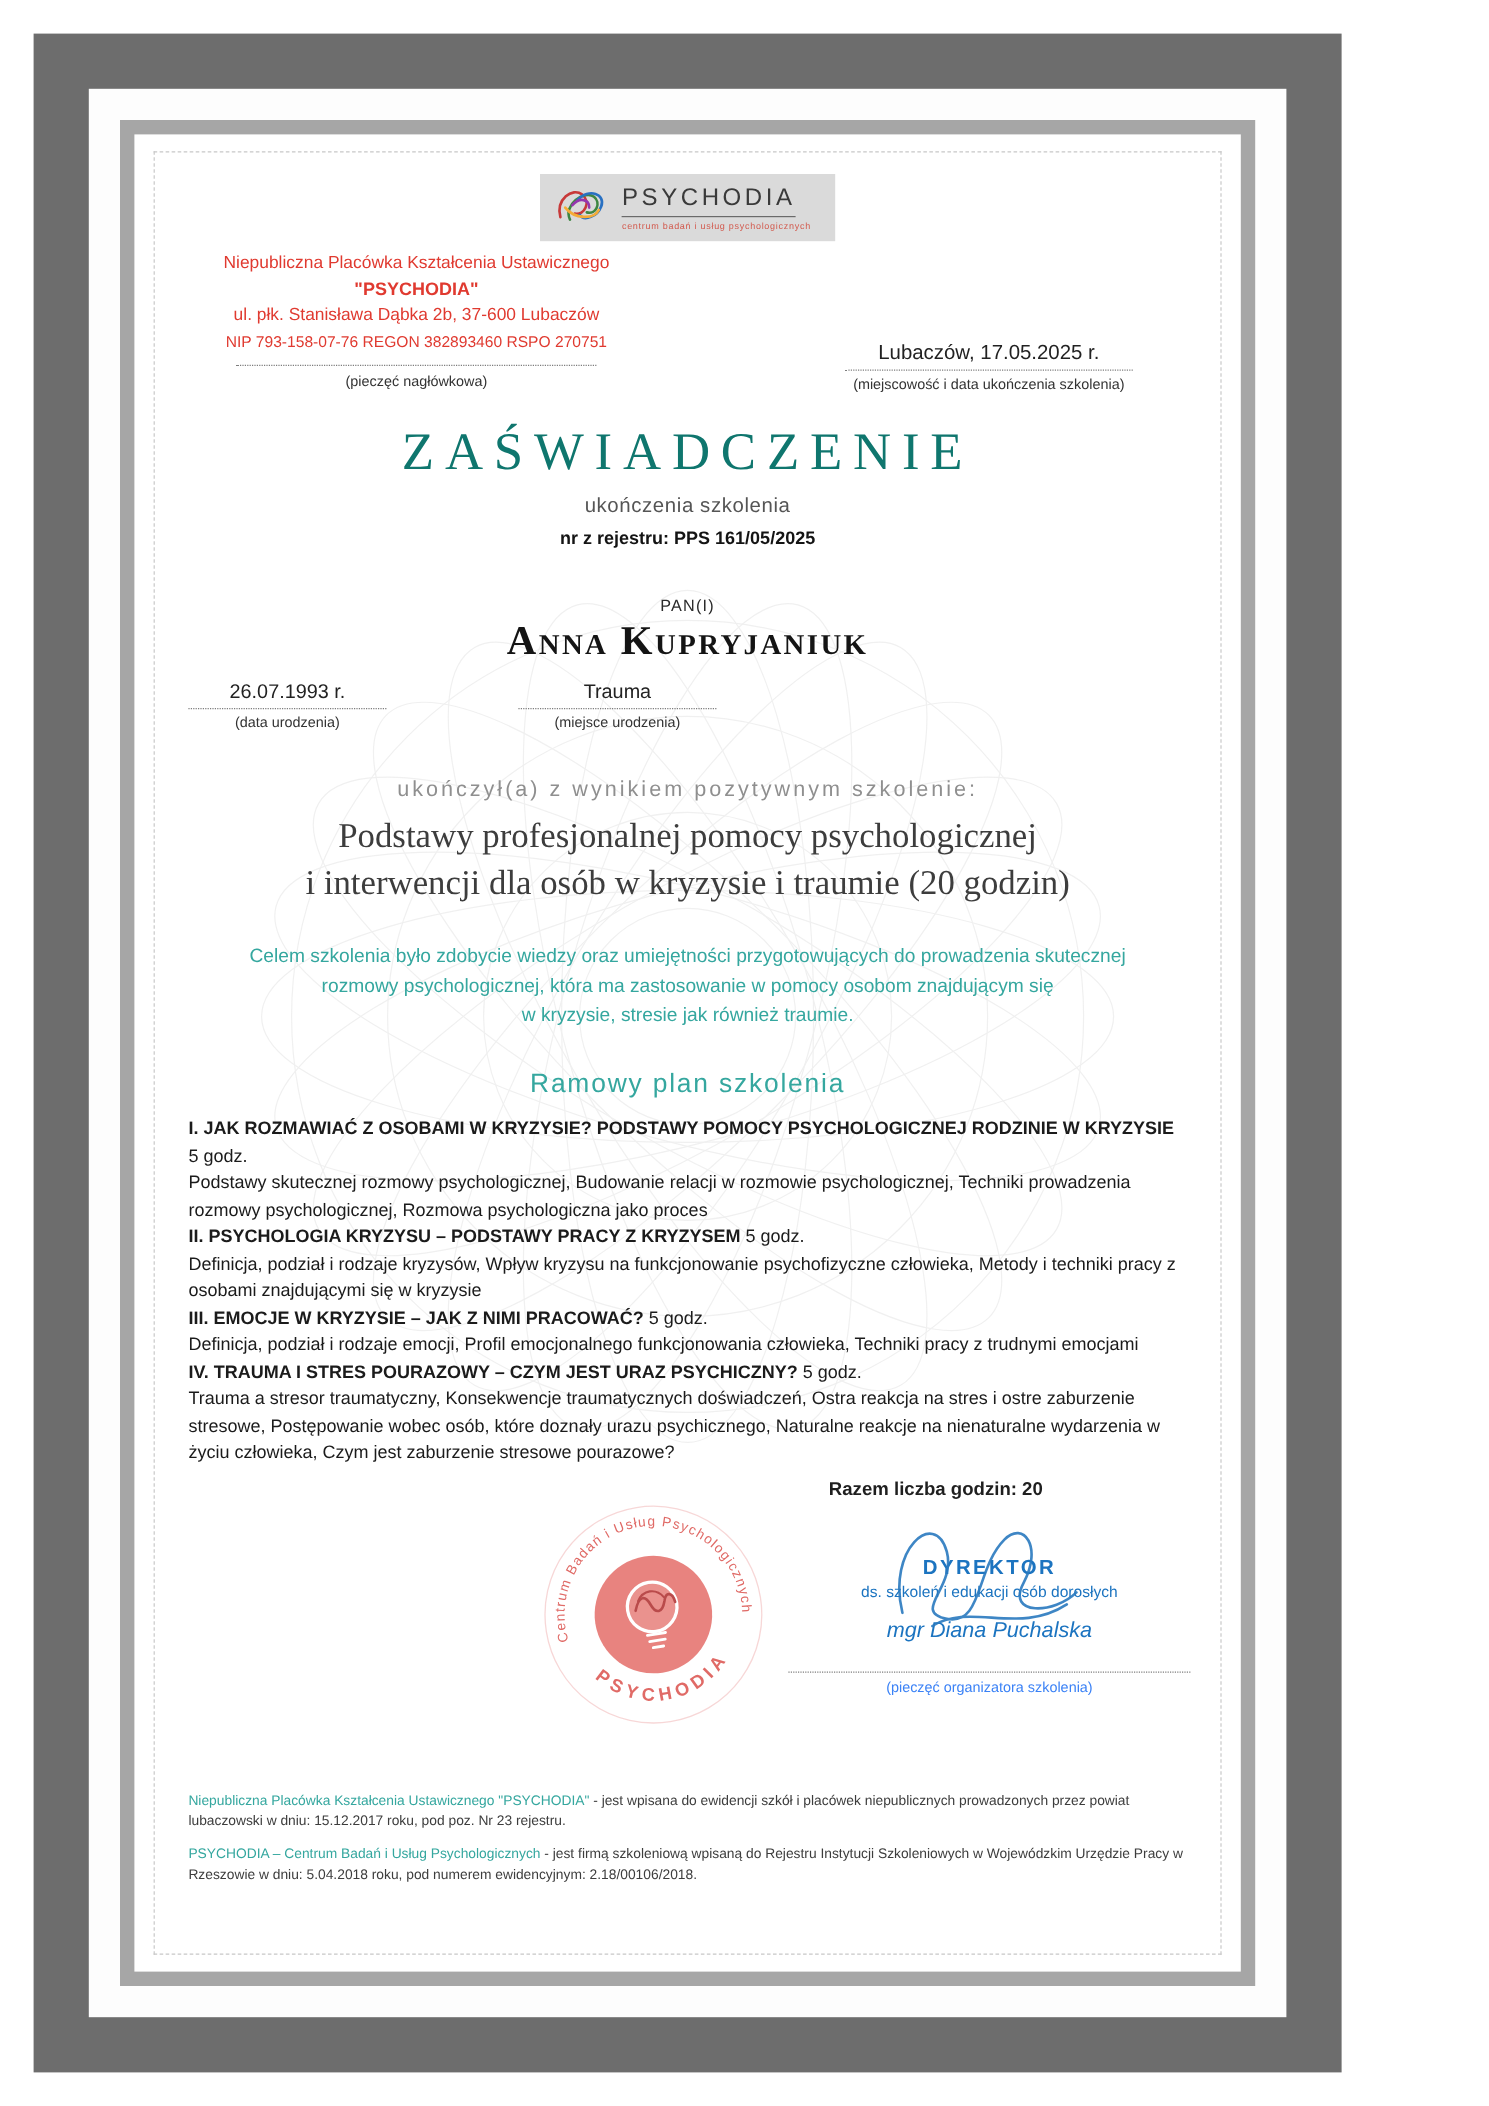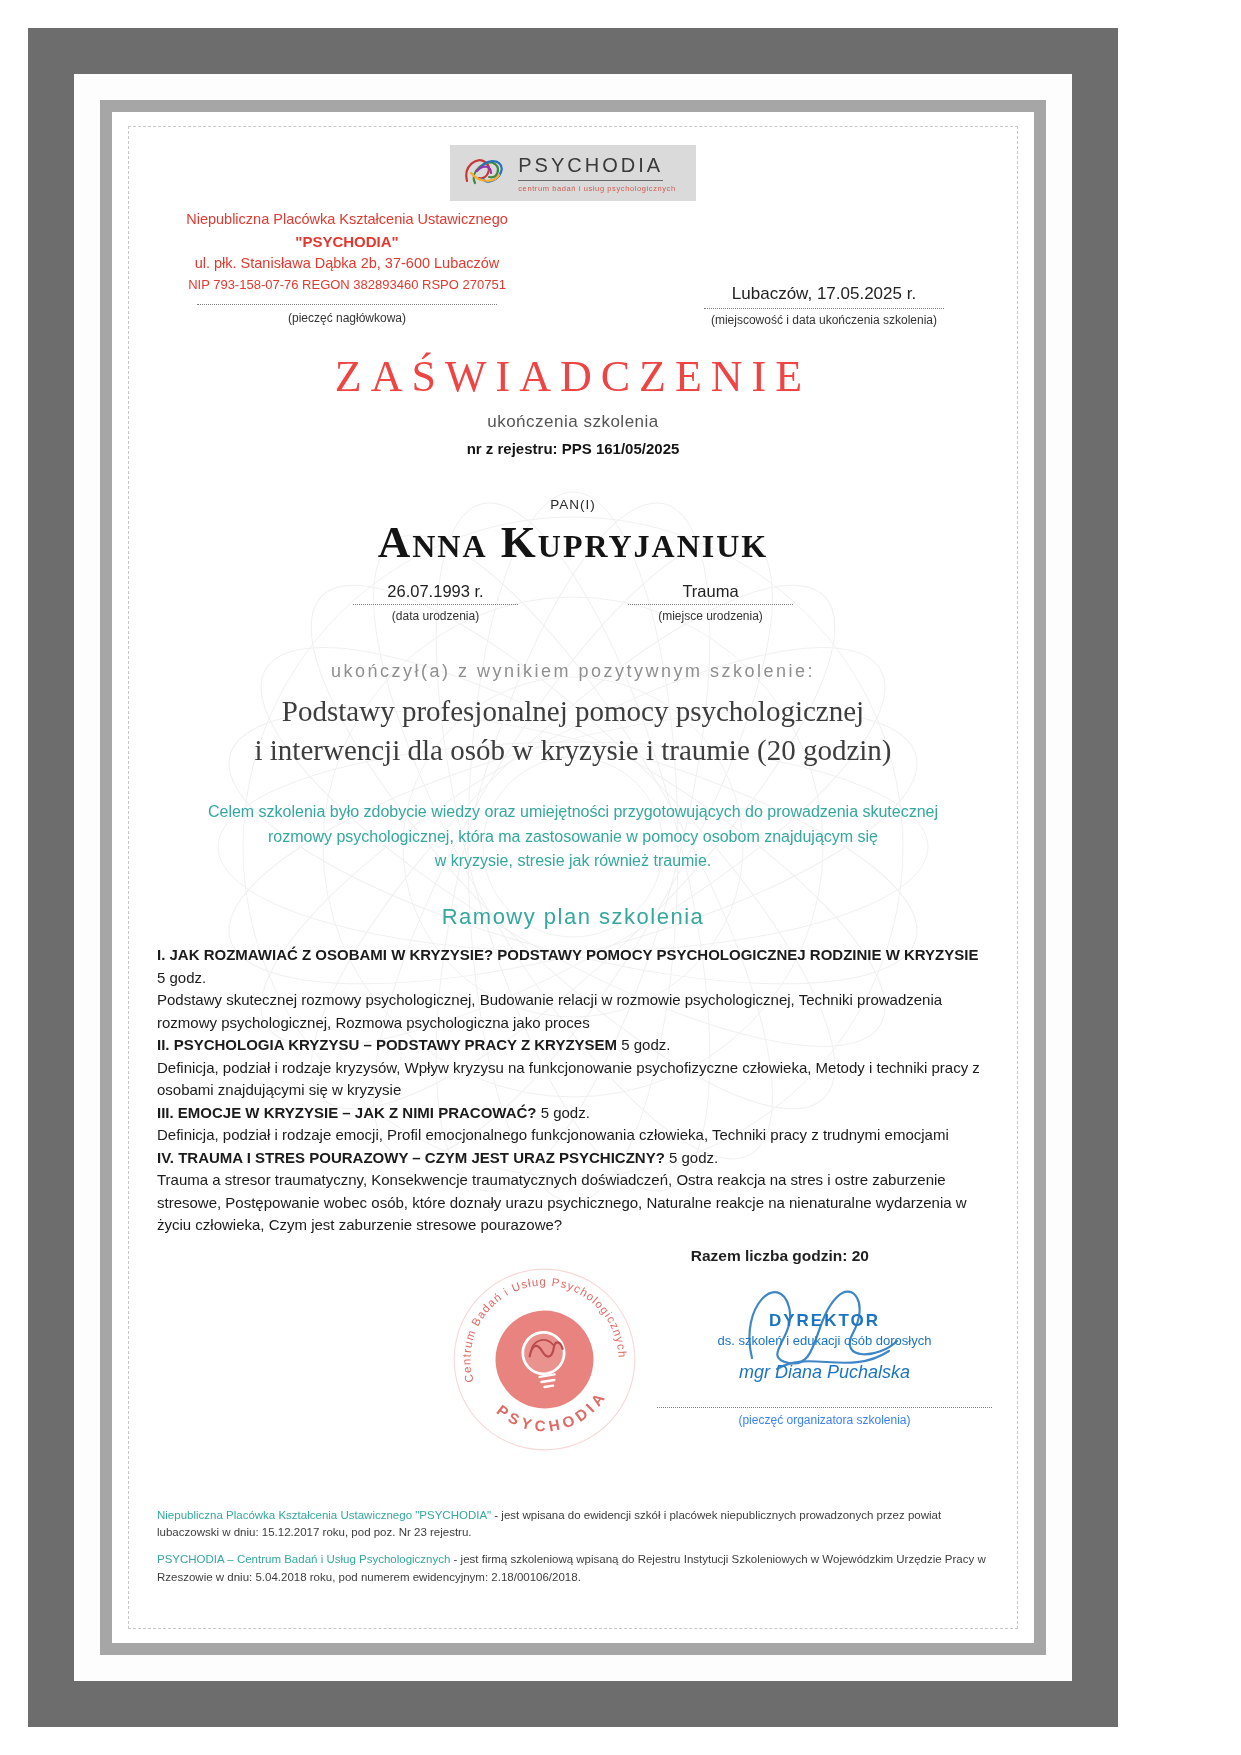--- a/index.html
+++ b/index.html
@@ -40,33 +40,33 @@
   .org-l1, .org-l3 { font-size:14.5px; }
   .org-l2 { font-size:15px; font-weight:bold; }
   .org-l4 { font-size:13px; }
   .dotted-line { border-bottom:1px dotted #7d7d7d; height:1px; }
   .org-dotted { width:300px; margin:9px auto 0; }
   .caption { font-size:12px; color:#333; margin-top:4px; }
   .date-block { width:330px; text-align:center; }
   .date-value { display:inline-block; font-size:17px; color:#222; border-bottom:1px dotted #7d7d7d; padding:0 18px 4px; min-width:240px; }
 
   
-  .main-title { margin-top:24px; font-family:"Liberation Serif", serif; font-size:44px; letter-spacing:9px; color:#ef4444; }
+  .main-title { margin-top:24px; font-family:"Liberation Serif", serif; font-size:44px; letter-spacing:9px; color:#0f766e; }
   .subtitle { margin-top:10px; font-size:17px; color:#555; letter-spacing:.5px; }
   .registry { margin-top:8px; font-size:15px; font-weight:bold; color:#141414; }
   .salutation { margin-top:40px; font-size:13.5px; letter-spacing:1px; color:#2a2a2a; }
   .person-name {
     margin-top:4px;
     font-family:"Liberation Serif", serif;
     font-variant:small-caps;
     font-weight:bold;
-    font-size:45px; letter-spacing:2px; color:#141414;
+    font-size:34px; letter-spacing:2px; color:#141414;
   }
 
-  .birth-row { display:flex; justify-content:center; gap:110px; margin-top:14px; }
+  .birth-row { display:flex; gap:110px; margin-top:14px; }
   .field { text-align:center; }
   .field-value { display:inline-block; font-size:16.5px; color:#222; border-bottom:1px dotted #7d7d7d; padding:0 16px 3px; min-width:165px; }
 
   .completion { margin-top:38px; font-size:18px; letter-spacing:2.5px; color:#8f8f8f; }
   .course-title { margin-top:10px; font-family:"Liberation Serif", serif; font-size:29px; color:#3d3d3d; line-height:1.35; }
 
   .course-desc { margin-top:30px; font-size:16px; color:#35a79f; line-height:1.55; }
 
   .plan-heading { margin-top:30px; font-size:22px; letter-spacing:1.5px; color:#35a79f; }
   .plan { margin-top:14px; text-align:left; font-size:15px; line-height:1.5; color:#1b1b1b; }

